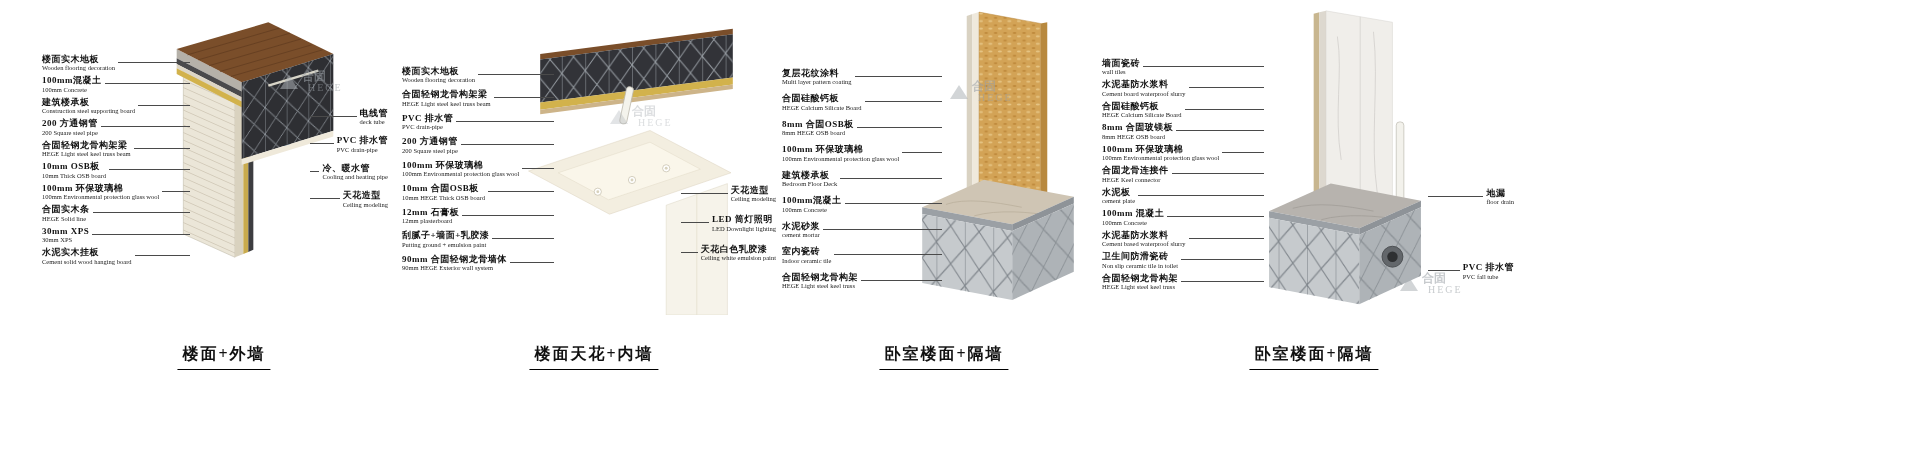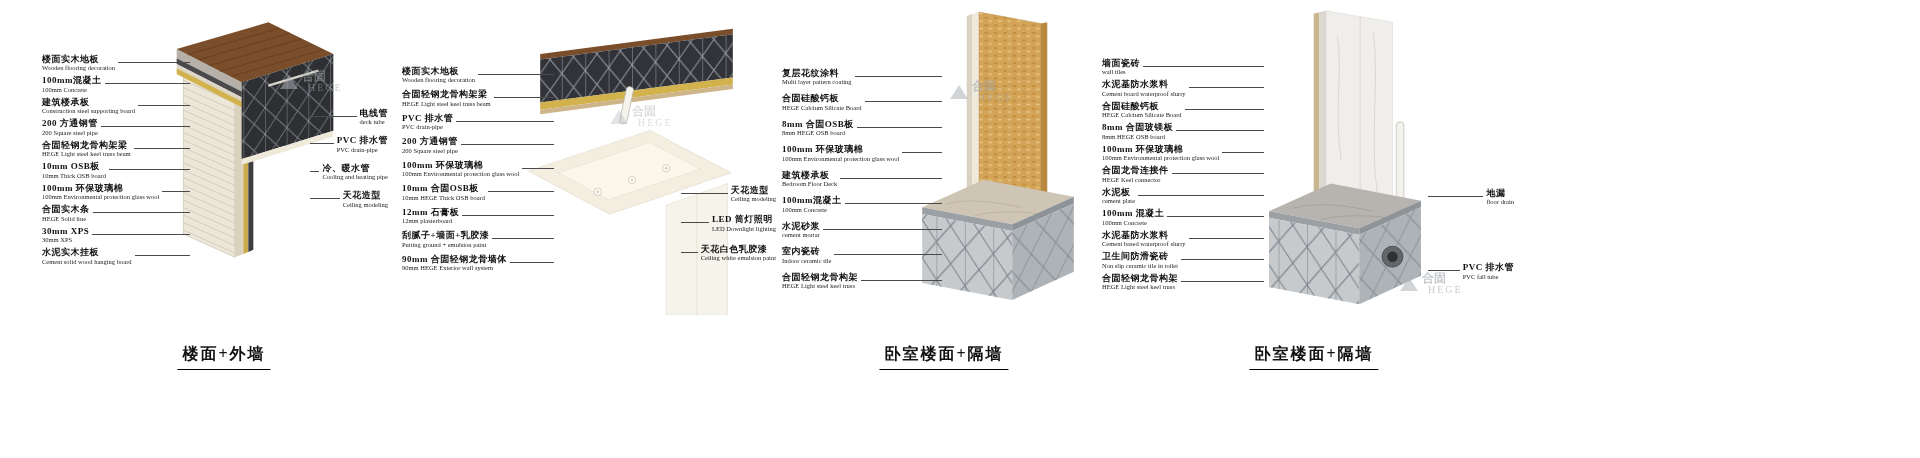--- a/index.html
+++ b/index.html
@@ -381,20 +381,21 @@
 
         <div class="label-row">
           <div class="label-text">
             <span class="zh">天花白色乳胶漆</span>
             <span class="en">Ceiling white emulsion paint</span>
           </div>
           <span class="leader"></span>
         </div>
       </div>
 
+    <h2 class="panel-title">楼面天花+内墙</h2>
   </section>
 
   <section class="panel p3">
     <div class="illustration">
       <svg viewBox="0 0 190 335">
         <defs>
           <pattern id="p3osb" width="10" height="8" patternUnits="userSpaceOnUse">
             <rect width="10" height="8" fill="#d3a356"></rect>
             <ellipse cx="2.5" cy="2" rx="2" ry="1" fill="#bf8a3c"></ellipse>
             <ellipse cx="7" cy="5.5" rx="2.2" ry="1" fill="#e6c585"></ellipse>

